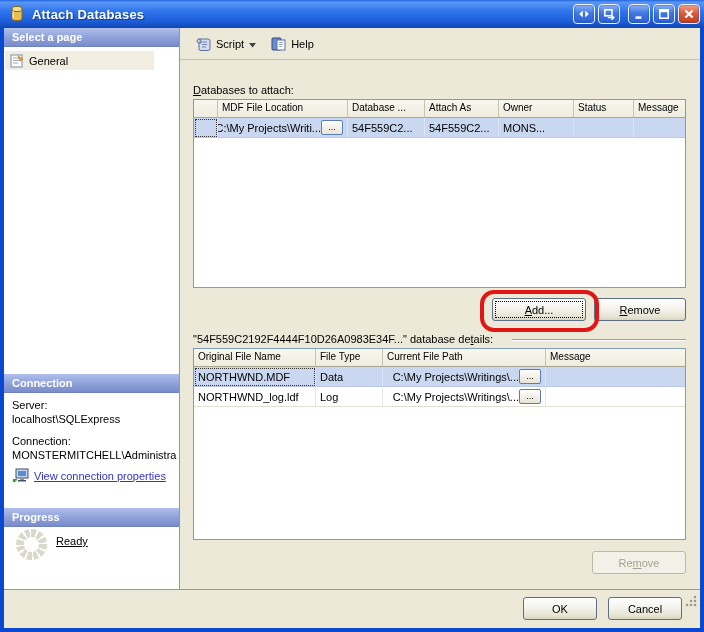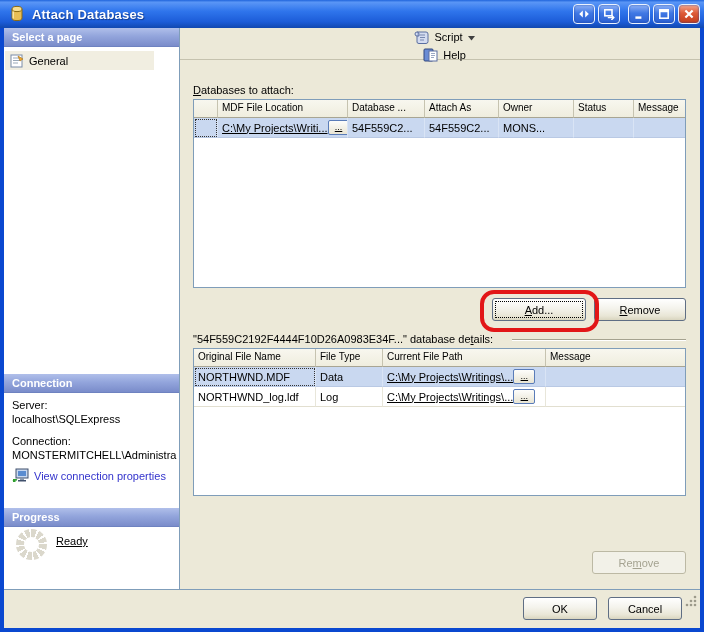--- a/index.html
+++ b/index.html
@@ -30,55 +30,55 @@
   .panel-header { position:absolute; left:0; width:175px; height:19px; line-height:19px;
     background:linear-gradient(180deg,#B0BFEA 0%, #93A5DC 45%, #7A8CCA 100%);
     color:#fff; font-weight:bold; font-size:11px; padding-left:8px; border-bottom:1px solid #6E82C0; }
   .page-item { position:absolute; left:1px; top:23px; width:149px; height:19px; display:flex;
     align-items:center; background:#F1EEE1; cursor:pointer; }
   .page-item .icon { width:16px; height:16px; margin:0 4px 0 4px; }
   .page-item span.lbl { font-size:11px; color:#000; }
   .side-text { position:absolute; left:8px; font-size:11px; color:#000; white-space:nowrap; overflow:hidden; width:166px; }
   .link-row { position:absolute; left:8px; top:440px; display:flex; align-items:center; cursor:pointer; }
   .link-row .icon { width:17px; height:15px; margin-right:5px; }
-  .link { color:#3333CC; font-size:11px; cursor:pointer; }
+  .link { color:#3333CC; text-decoration:underline; font-size:11px; cursor:pointer; }
   .spinner { position:absolute; left:12px; top:501px; width:31px; height:31px; border-radius:50%;
     background:repeating-conic-gradient(#DBD8CC 0deg 21deg, #FFFFFF 21deg 30deg); }
   .spinner::after { content:""; position:absolute; inset:8px; background:#fff; border-radius:50%; }
   .ready-text { position:absolute; left:52px; top:507px; font-size:11px;text-decoration:underline; }
 
   
   .main { position:absolute; left:176px; top:0; width:520px; height:561px; background:#ECE9D8; }
   .toolbar { position:absolute; left:0; top:0; width:520px; height:32px; display:flex; align-items:center;
-    padding-left:8px; border-bottom:1px solid #C5C2AE;flex-direction:column; }
+    padding-left:8px; border-bottom:1px solid #C5C2AE; }
   .tool-btn { display:flex; align-items:center; height:24px; padding:0 6px; font-size:11px; cursor:pointer; border:1px solid transparent; border-radius:2px; }
   .tool-btn .icon { width:17px; height:16px; margin-right:4px; }
   .tool-btn .chev { margin-left:5px; }
 
   .field-label { position:absolute; font-size:11px; color:#000; }
   .mn { text-decoration:underline; }
 
   
   .grid { position:absolute; background:#fff; border:1px solid #7F9DB9; overflow:hidden; }
   .grid-head { display:grid; height:18px; }
   .grid-row  { display:grid; }
   .hcell { background:linear-gradient(180deg,#F8F7EF 0%, #EFEDDE 100%); border-right:1px solid #C6C3B0;
     border-bottom:1px solid #A8A593; font-size:10px; padding:2px 4px; white-space:nowrap; overflow:hidden; }
   .cell { font-size:11px; padding:2px 4px; white-space:nowrap; overflow:hidden;
     border-right:1px solid #E8E6DA; border-bottom:1px solid #E2DFD0; display:flex; align-items:center; }
   .row-selected .cell { background:#C9D8F0; border-right-color:#D9E4F5; border-bottom-color:#B9C9E4; }
   .cell.selector { padding:0; }
   .focus-dotted { outline:1px dotted #333; outline-offset:-2px; }
-  .cell.flexsb { justify-content:flex-start;text-decoration:underline; }
+  .cell.flexsb { justify-content:flex-end; }
   .cell-browse { width:22px; height:15px; font-size:9px; line-height:9px; border:1px solid #5A7CB8;
     border-radius:2px; background:linear-gradient(180deg,#FDFDFB, #E9E5D4); cursor:pointer; flex:none; }
   .grid1 { left:13px; top:71px; width:493px; height:189px; }
   .grid1 .grid-head, .grid1 .grid-row { grid-template-columns:24px 130px 77px 74px 75px 60px 1fr; }
   .grid1 .grid-row { height:20px; }
-  .grid2 { left:13px; top:320px; width:493px; height:148px; }
+  .grid2 { left:13px; top:320px; width:493px; height:192px; }
   .grid2 .grid-head, .grid2 .grid-row { grid-template-columns:122px 67px 163px 1fr; }
   .grid2 .grid-row { height:20px; }
 
   
   .btn { position:absolute; font-size:11px; color:#000; border:1px solid #5F6E84; border-radius:3px;
     background:linear-gradient(180deg,#FFFFFF 0%, #F4F3EC 45%, #E9E6D6 80%, #D9D5BF 100%); cursor:pointer; }
   .btn.focused::after { content:""; position:absolute; inset:2px; border:1px dotted #000; border-radius:1px; }
   .btn:disabled { background:#F2F1E8; color:#A5A391; border-color:#BCB9A4; cursor:default; }
   .red-annotation { position:absolute; left:300px; top:262px; width:119px; height:42px;
     border:4px solid #E21617; border-radius:14px; pointer-events:none; z-index:5; }

